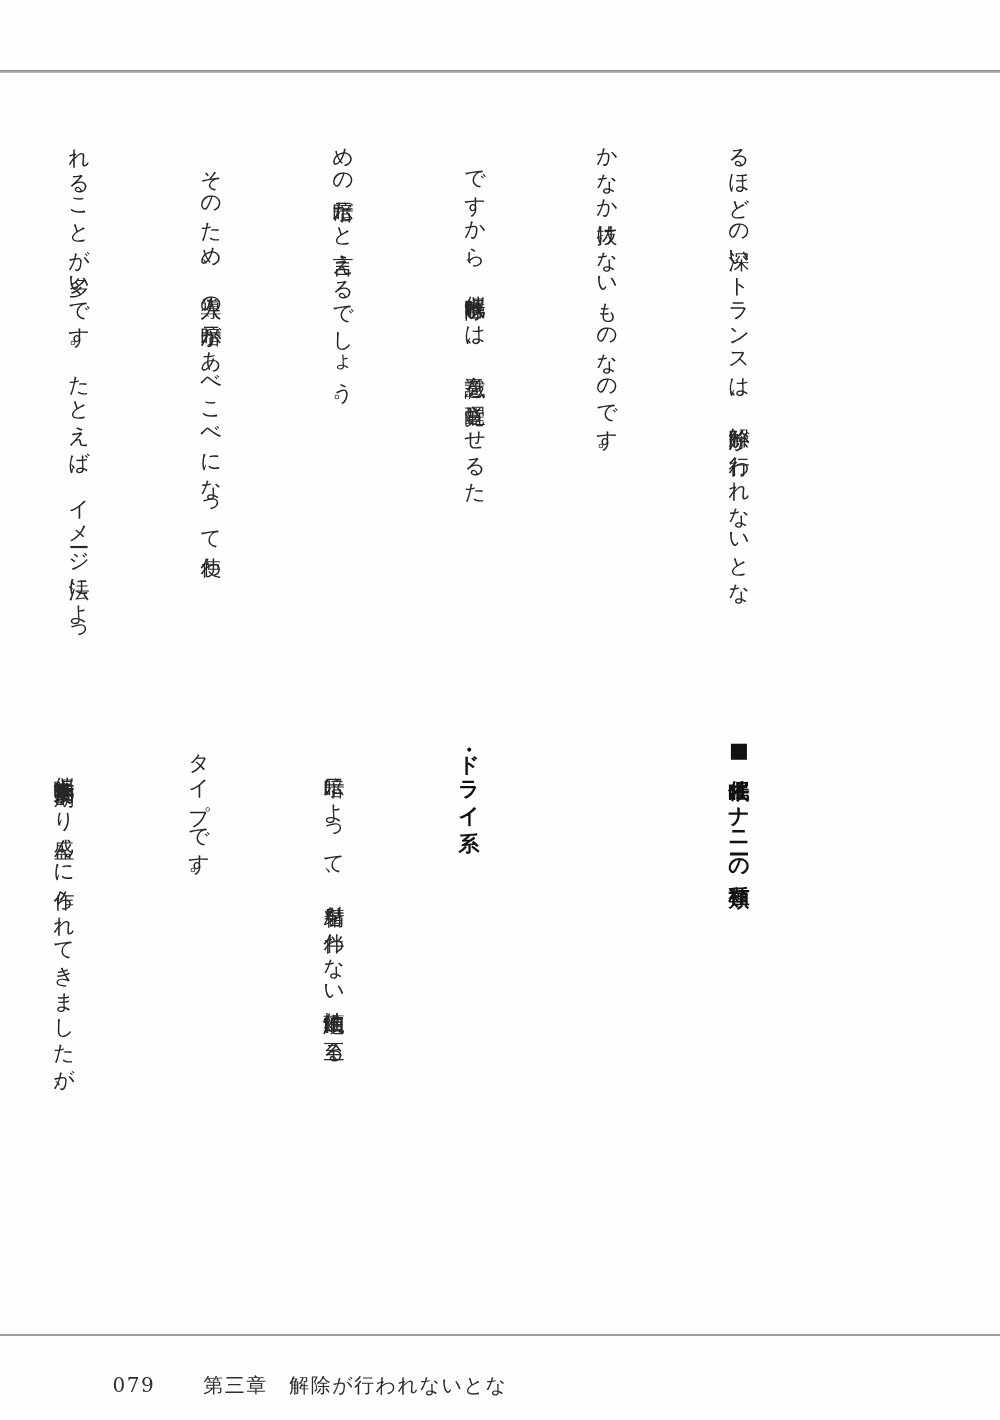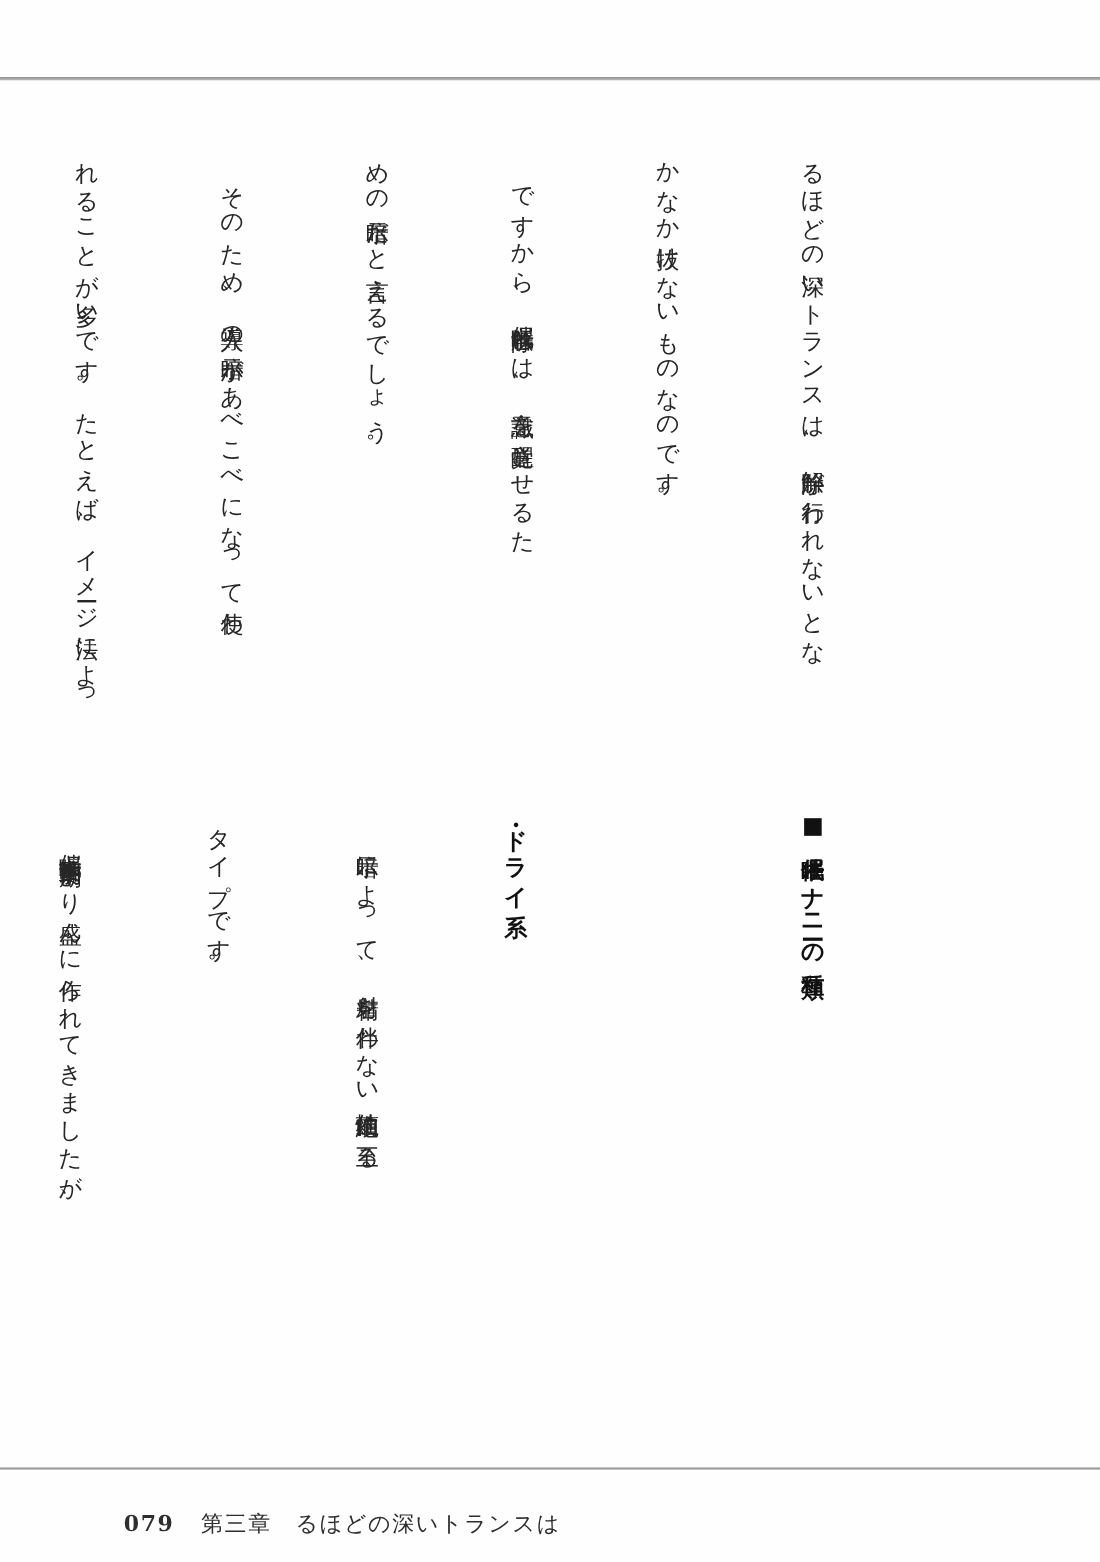--- a/index.html
+++ b/index.html
@@ -67,22 +67,21 @@
   .footer {
     position: absolute;
     left: 81px;
     top: 1348px;
     font-size: 20px;
     color: #2e2e2e;
     letter-spacing: 1.5px;
     white-space: pre;
   }
   .pagenum {
-    margin-right: 24px;
-    font-weight: bold;
+    margin-right: 48px;
   }
 </style>
 </head>
 <body>
 
 <div class="page">
 
   <div class="top-rule"></div>
 
   <section class="vtext top-text">
@@ -117,16 +116,16 @@
     
     
     
     
     
   </section>
 
   <div class="footer-rule"></div>
 
   <footer class="footer">
-    <span class="pagenum">079</span><span class="chapter">第三章　るほどの深いトランスは</span>
+    <span class="pagenum">079</span><span class="chapter">第三章　解除が行われないとな</span>
   </footer>
 
 </div>
 
 </body></html>

